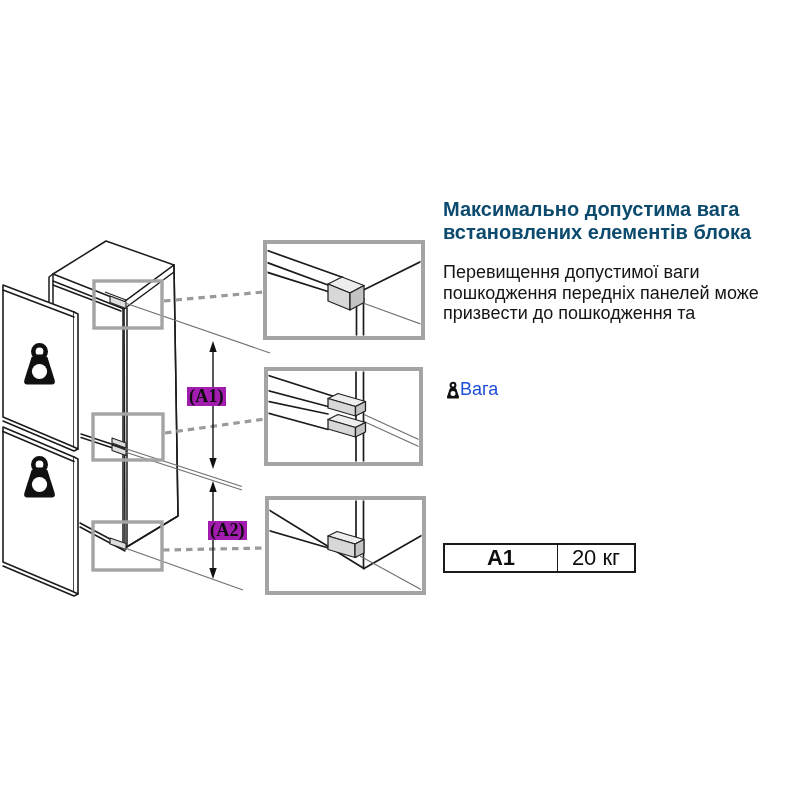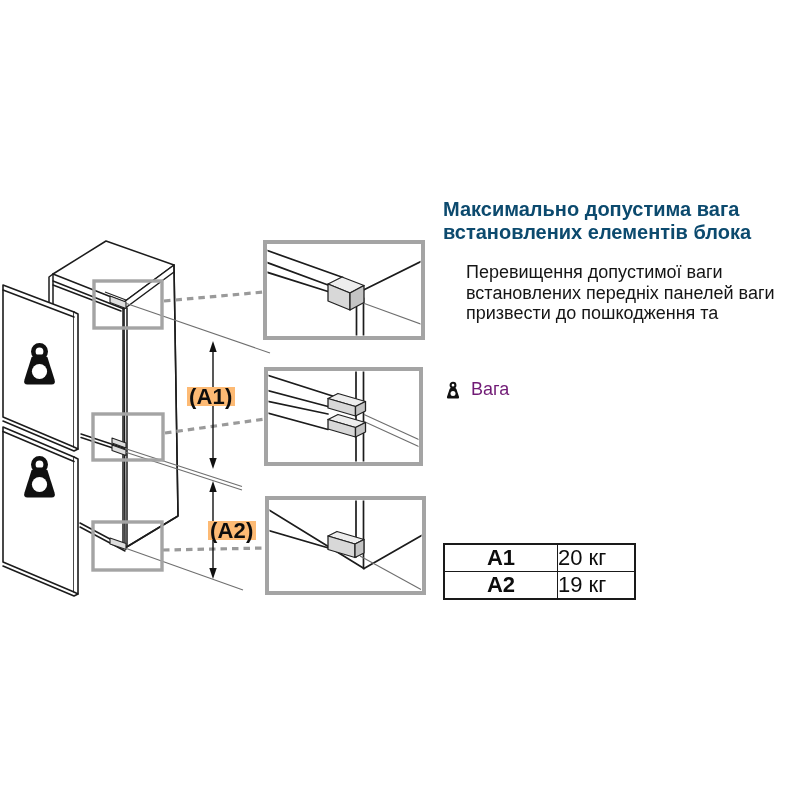--- a/index.html
+++ b/index.html
@@ -2,38 +2,38 @@
 <html><head>
 <meta charset="utf-8">
 <style>
   html,body{margin:0;padding:0;background:#fff;}
   .canvas{
     position:relative;width:800px;height:800px;background:#fff;overflow:hidden;
     font-family:"Liberation Sans","DejaVu Sans",sans-serif;color:#111;
   }
   svg.diagram{position:absolute;left:0;top:0;width:800px;height:800px;}
   .dim-label{
-    position:absolute;background:#fdba74;font-weight:bold;font-size:22px;
-    line-height:19px;padding:0 2px;color:#0d0d0d;letter-spacing:.2px;
+    position:absolute;background:#a21caf;font-weight:bold;font-size:18px;
+    line-height:19px;padding:0 2px;color:#0d0d0d;letter-spacing:.2px;font-family:Liberation Serif, serif;
   }
   .title-block{position:absolute;left:443px;top:198px;}
   .title-line{font-size:20px;font-weight:bold;line-height:23px;white-space:nowrap;color:#0c4a6e;}
-  .body-block{position:absolute;left:466px;top:262px;}
+  .body-block{position:absolute;left:443px;top:262px;}
   .body-line{font-size:18px;line-height:20.7px;white-space:nowrap;color:#151515;}
   .legend-row{position:absolute;left:446px;top:379px;display:flex;align-items:flex-start;}
   .legend-row .w-icon{margin-top:2px;}
-  .legend-label{font-size:18px;margin-left:11px;color:#701a75;}
+  .legend-label{font-size:18px;color:#1d4ed8;}
   table.weights{
     position:absolute;left:443px;top:543px;border-collapse:collapse;
     font-size:22px;color:#0d0d0d;table-layout:fixed;
   }
   table.weights td{border:1.6px solid #1a1a1a;height:21.5px;padding:0;}
   table.weights{border:2px solid #1a1a1a;}
   td.k{width:112px;text-align:center;font-weight:bold;}
-  td.v{width:76px;text-align:left;padding-left:7px;font-weight:normal;}
+  td.v{width:76px;text-align:center;padding-left:7px;font-weight:normal;}
 </style>
 </head>
 <body>
 
 <div class="canvas">
 
   <svg class="diagram" viewBox="0 0 800 800">
 
     <g stroke="#1c1c1c" stroke-width="1.5" fill="none" stroke-linejoin="round" stroke-linecap="round">
 
@@ -187,39 +187,35 @@
   <span class="dim-label" style="left:187px;top:387px;">(A1)</span>
   <span class="dim-label" style="left:196px;top:521px;margin-left:12px;">(A2)</span>
 
   <div class="title-block">
     <div class="title-line">Максимально допустима вага</div>
     <div class="title-line">встановлених елементів блока</div>
   </div>
 
   <div class="body-block">
     <div class="body-line">Перевищення допустимої ваги</div>
-    <div class="body-line">встановлених передніх панелей ваги</div>
+    <div class="body-line">пошкодження передніх панелей може</div>
     <div class="body-line">призвести до пошкодження та</div>
   </div>
 
   <div class="legend-row">
     <svg class="w-icon" width="14" height="19" viewBox="0 0 14 19">
       <circle cx="7" cy="4.2" r="2.4" fill="none" stroke="#101010" stroke-width="2.1"></circle>
       <path d="M3.6,8 Q4.5,6.7 5.7,6.7 L8.3,6.7 Q9.5,6.7 10.4,8 L12.9,15.4 Q13.6,17.5 11.5,17.5 L2.5,17.5 Q0.4,17.5 1.1,15.4 Z" fill="#101010"></path>
       <circle cx="7" cy="12.4" r="2.5" fill="#ffffff"></circle>
     </svg>
     <span class="legend-label">Вага</span>
   </div>
 
   <table class="weights">
     <tbody>
       <tr>
         <td class="k">A1</td>
         <td class="v">20 кг</td>
       </tr>
-      <tr>
-        <td class="k">A2</td>
-        <td class="v">19 кг</td>
-      </tr>
     </tbody>
   </table>
 
 </div>
 
 </body></html>

